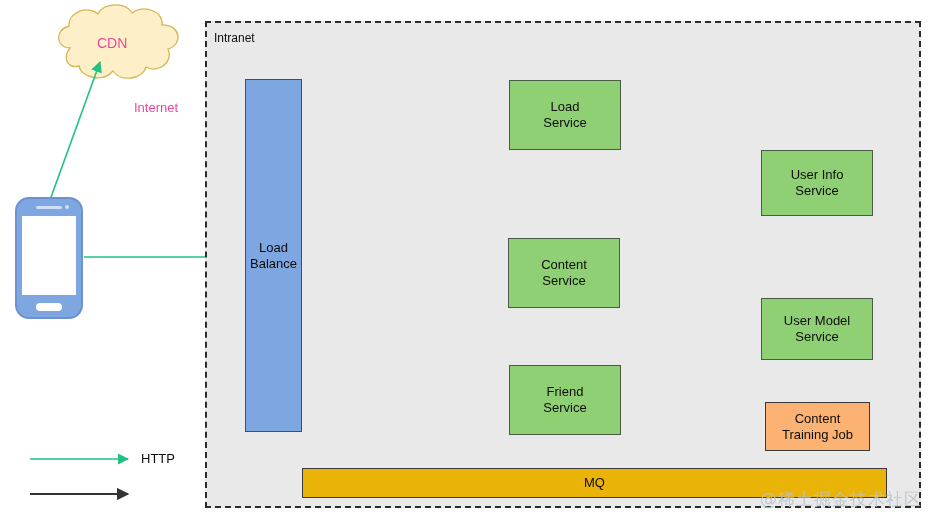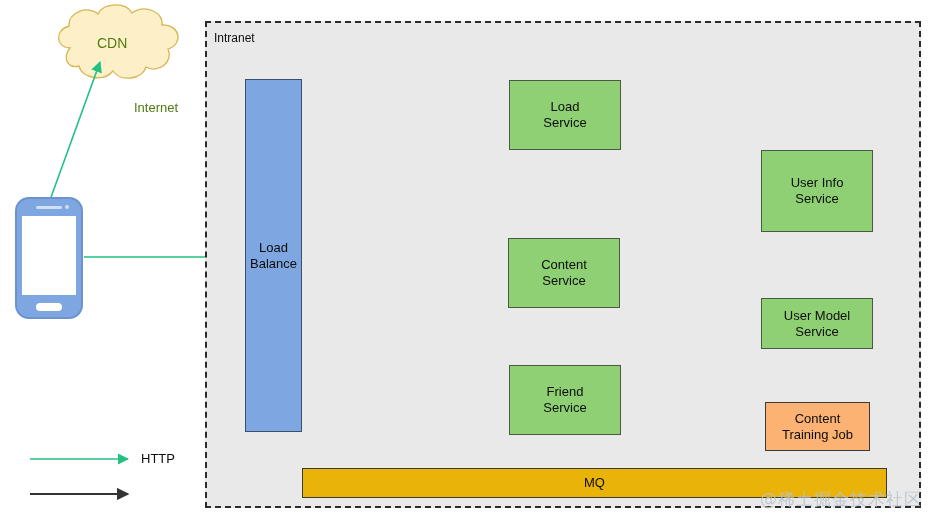--- a/index.html
+++ b/index.html
@@ -52,21 +52,21 @@
   }
   .intranet-label {
     position: absolute;
     font-size: 12px;
     color: #0d0d0d;
     z-index: 2;
   }
   .plain-label {
     position: absolute;
     font-size: 13px;
-    color: #4d7c0f;
+    color: #ec4899;
     z-index: 4;
   }
   .legend-label {
     position: absolute;
     font-size: 13px;
     color: #0d0d0d;
     z-index: 5;
   }
   .watermark {
     position: absolute;
@@ -203,24 +203,24 @@
 
   <div class="node green" style="left:509px; top:80px; width:112px; height:70px;">Load
 Service</div>
 
   <div class="node green" style="left:508px; top:238px; width:112px; height:70px;">Content
 Service</div>
 
   <div class="node green" style="left:509px; top:365px; width:112px; height:70px;">Friend
 Service</div>
 
-  <div class="node green" style="left:761px; top:150px; width:112px; height:82px;">User Info
-Service</div>
-
-  <div class="node green" style="left:761px; top:298px; width:112px; height:51px;">User Model
+  <div class="node green" style="left:761px; top:150px; width:112px; height:66px;">User Info
+Service</div>
+
+  <div class="node green" style="left:761px; top:298px; width:112px; height:62px;">User Model
 Service</div>
 
   <div class="node orange" style="left:765px; top:402px; width:105px; height:49px;">Content
 Training Job</div>
 
   <div class="node mqblue" style="left:302px; top:468px; width:585px; height:30px;">MQ</div>
 
   <div class="legend-label" style="left:141px; top:451px;">HTTP</div>
   <div class="legend-label" style="left:141px; top:486px;margin-top:40px;">RPC</div>
 

